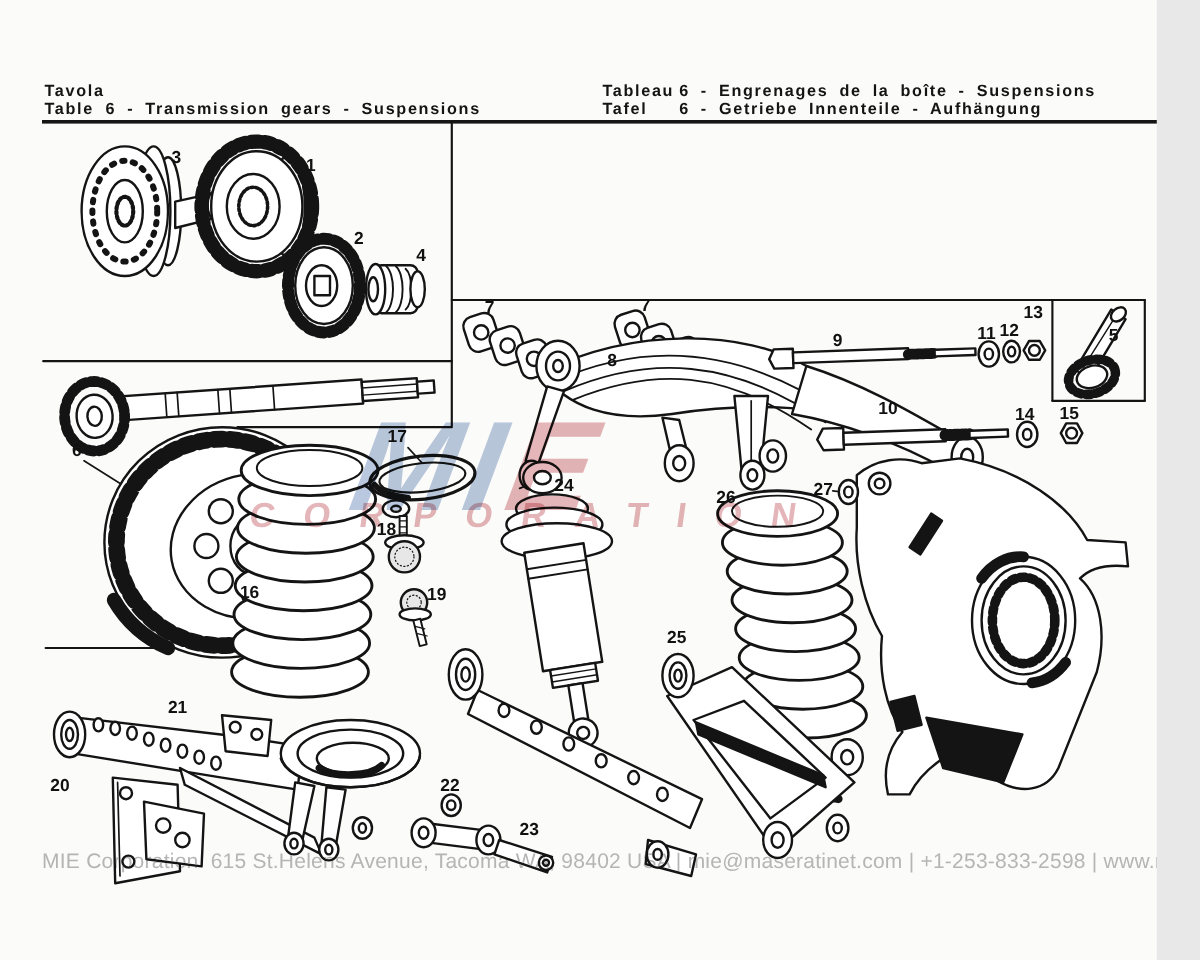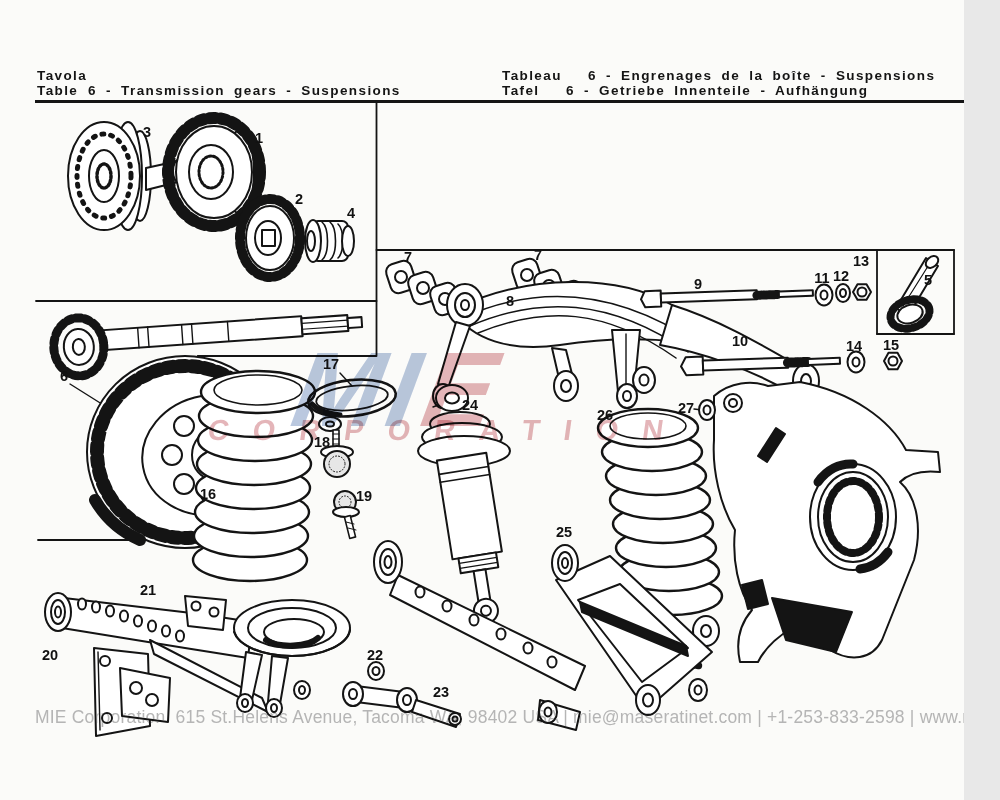--- a/index.html
+++ b/index.html
@@ -28,21 +28,21 @@
 </style>
 </head>
 <body>
 
 <div class="page">
 
   <div class="hdr-cell" style="left:37px;top:68px">Tavola</div>
   <div class="hdr-cell" style="left:37px;top:83px">Table</div>
   <div class="hdr-cell" style="left:88px;top:83px">6 - Transmission gears - Suspensions</div>
   <div class="hdr-cell" style="left:502px;top:68px">Tableau</div>
-  <div class="hdr-cell" style="left:588px;top:68px">6 - Engrenages de la boîte - Suspensions</div>
+  <div class="hdr-cell" style="left:566px;top:68px">6 - Engrenages de la boîte - Suspensions</div>
   <div class="hdr-cell" style="left:502px;top:83px">Tafel</div>
   <div class="hdr-cell" style="left:566px;top:83px">6 - Getriebe Innenteile - Aufhängung</div>
   <div class="rule"></div>
 
   <svg class="diagram" width="1000" height="800" viewBox="0 0 1000 800" fill="#fff" stroke="#141414" stroke-width="2" stroke-linejoin="round" stroke-linecap="round">
 
     <g stroke-width="1.8" fill="none">
       <line x1="376.5" y1="103" x2="376.5" y2="355"></line>
       <line x1="36" y1="301" x2="376.5" y2="301"></line>
       <line x1="38" y1="540" x2="198" y2="540"></line>

